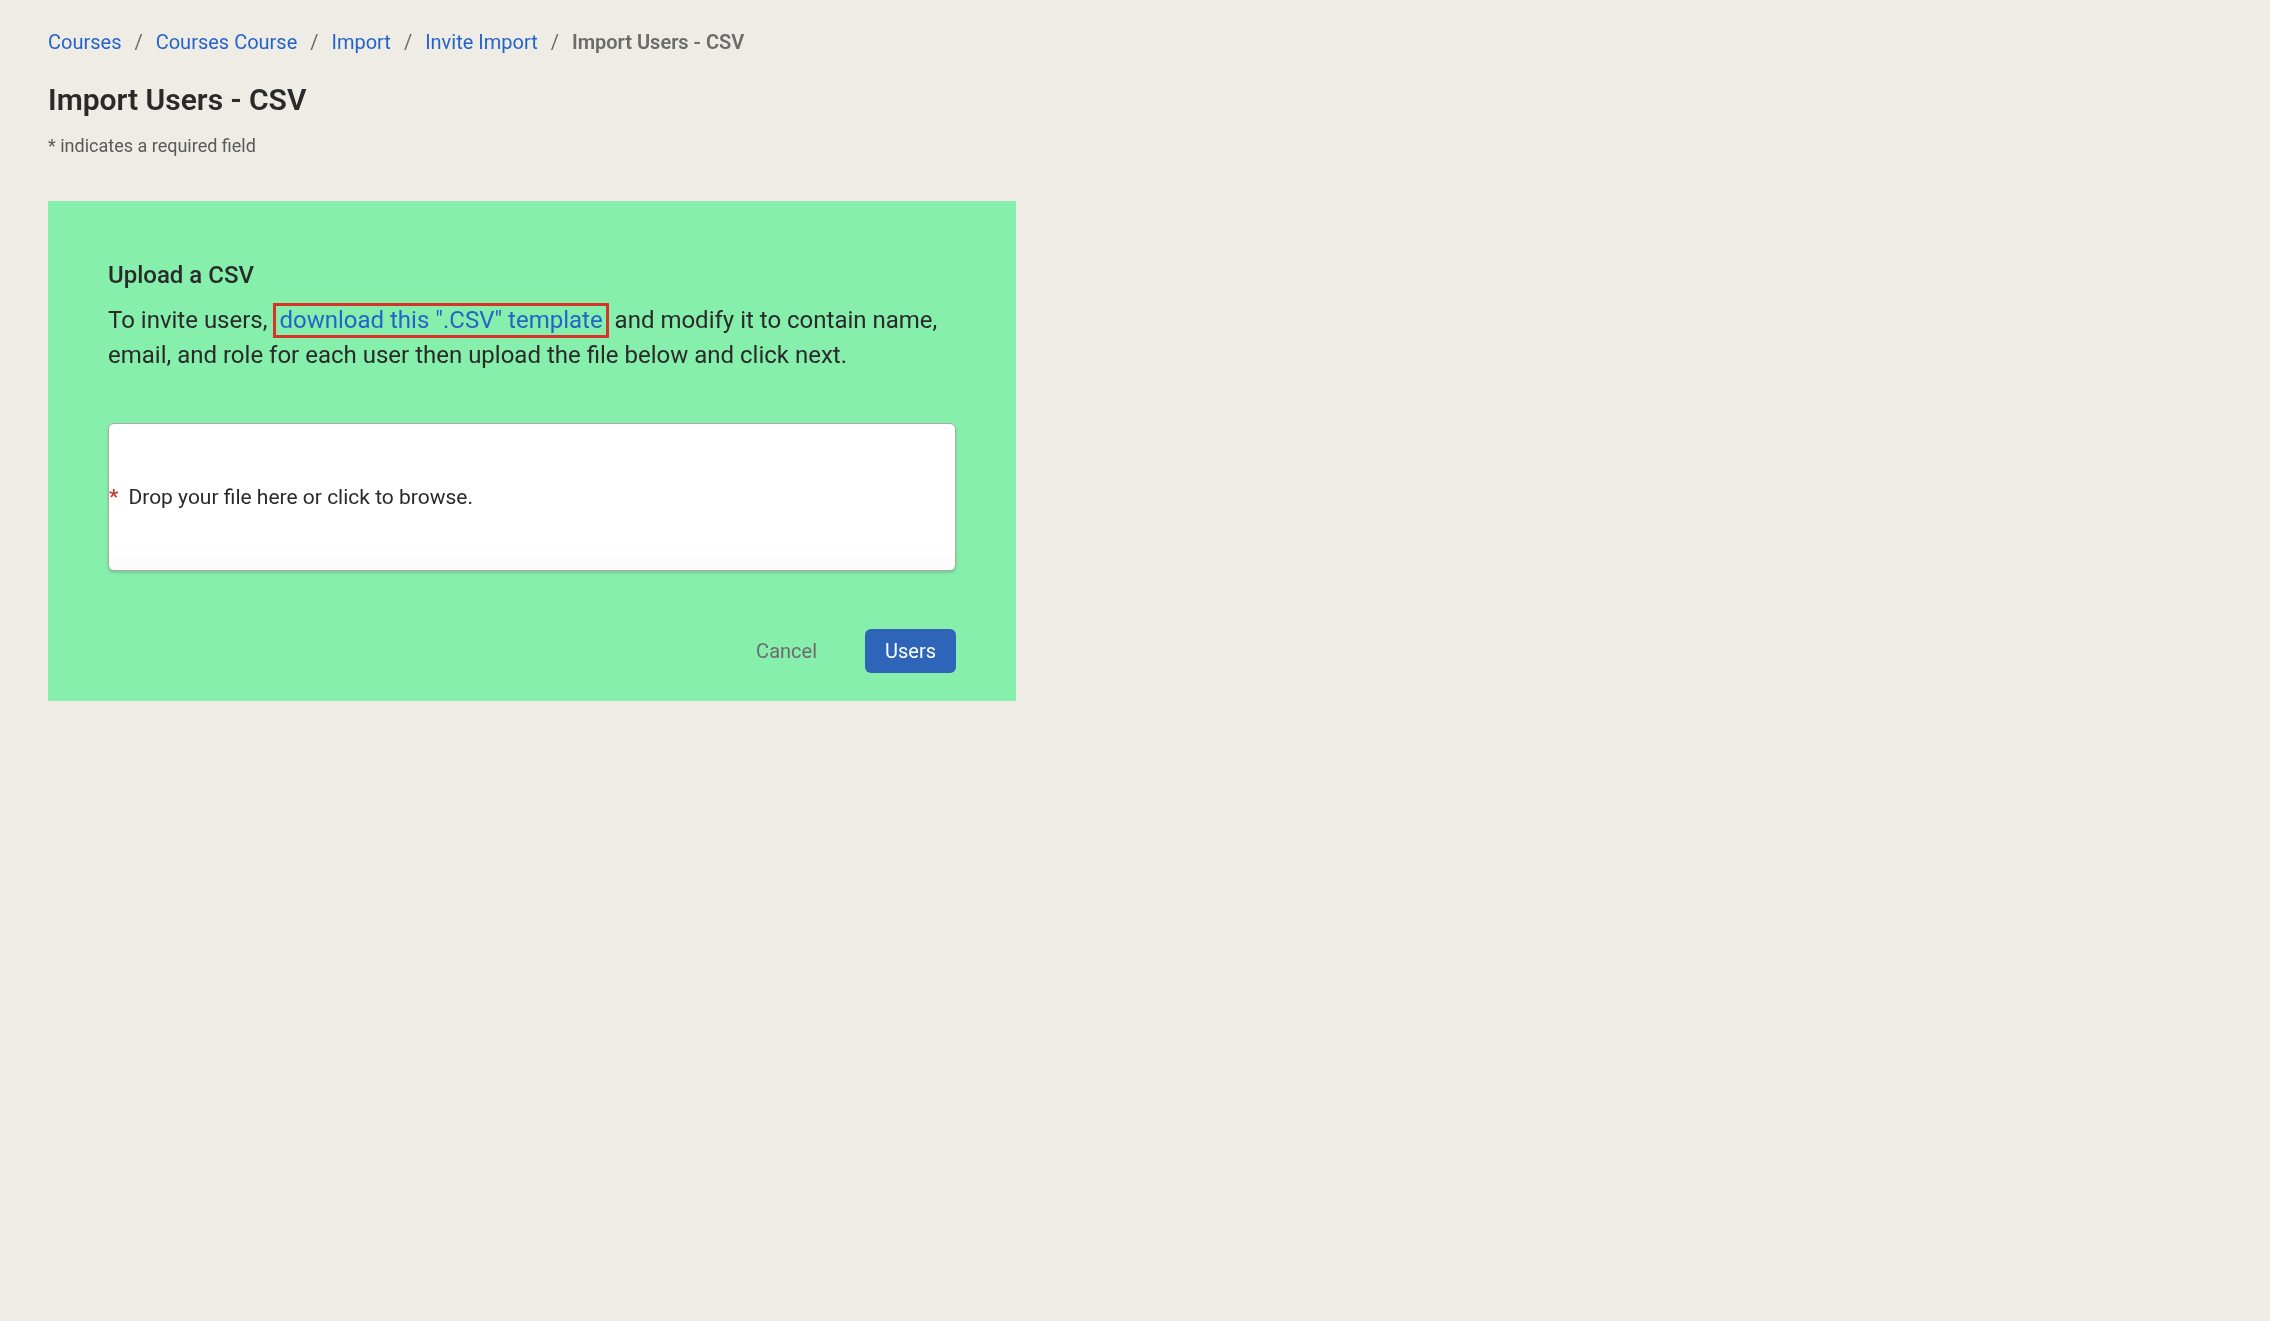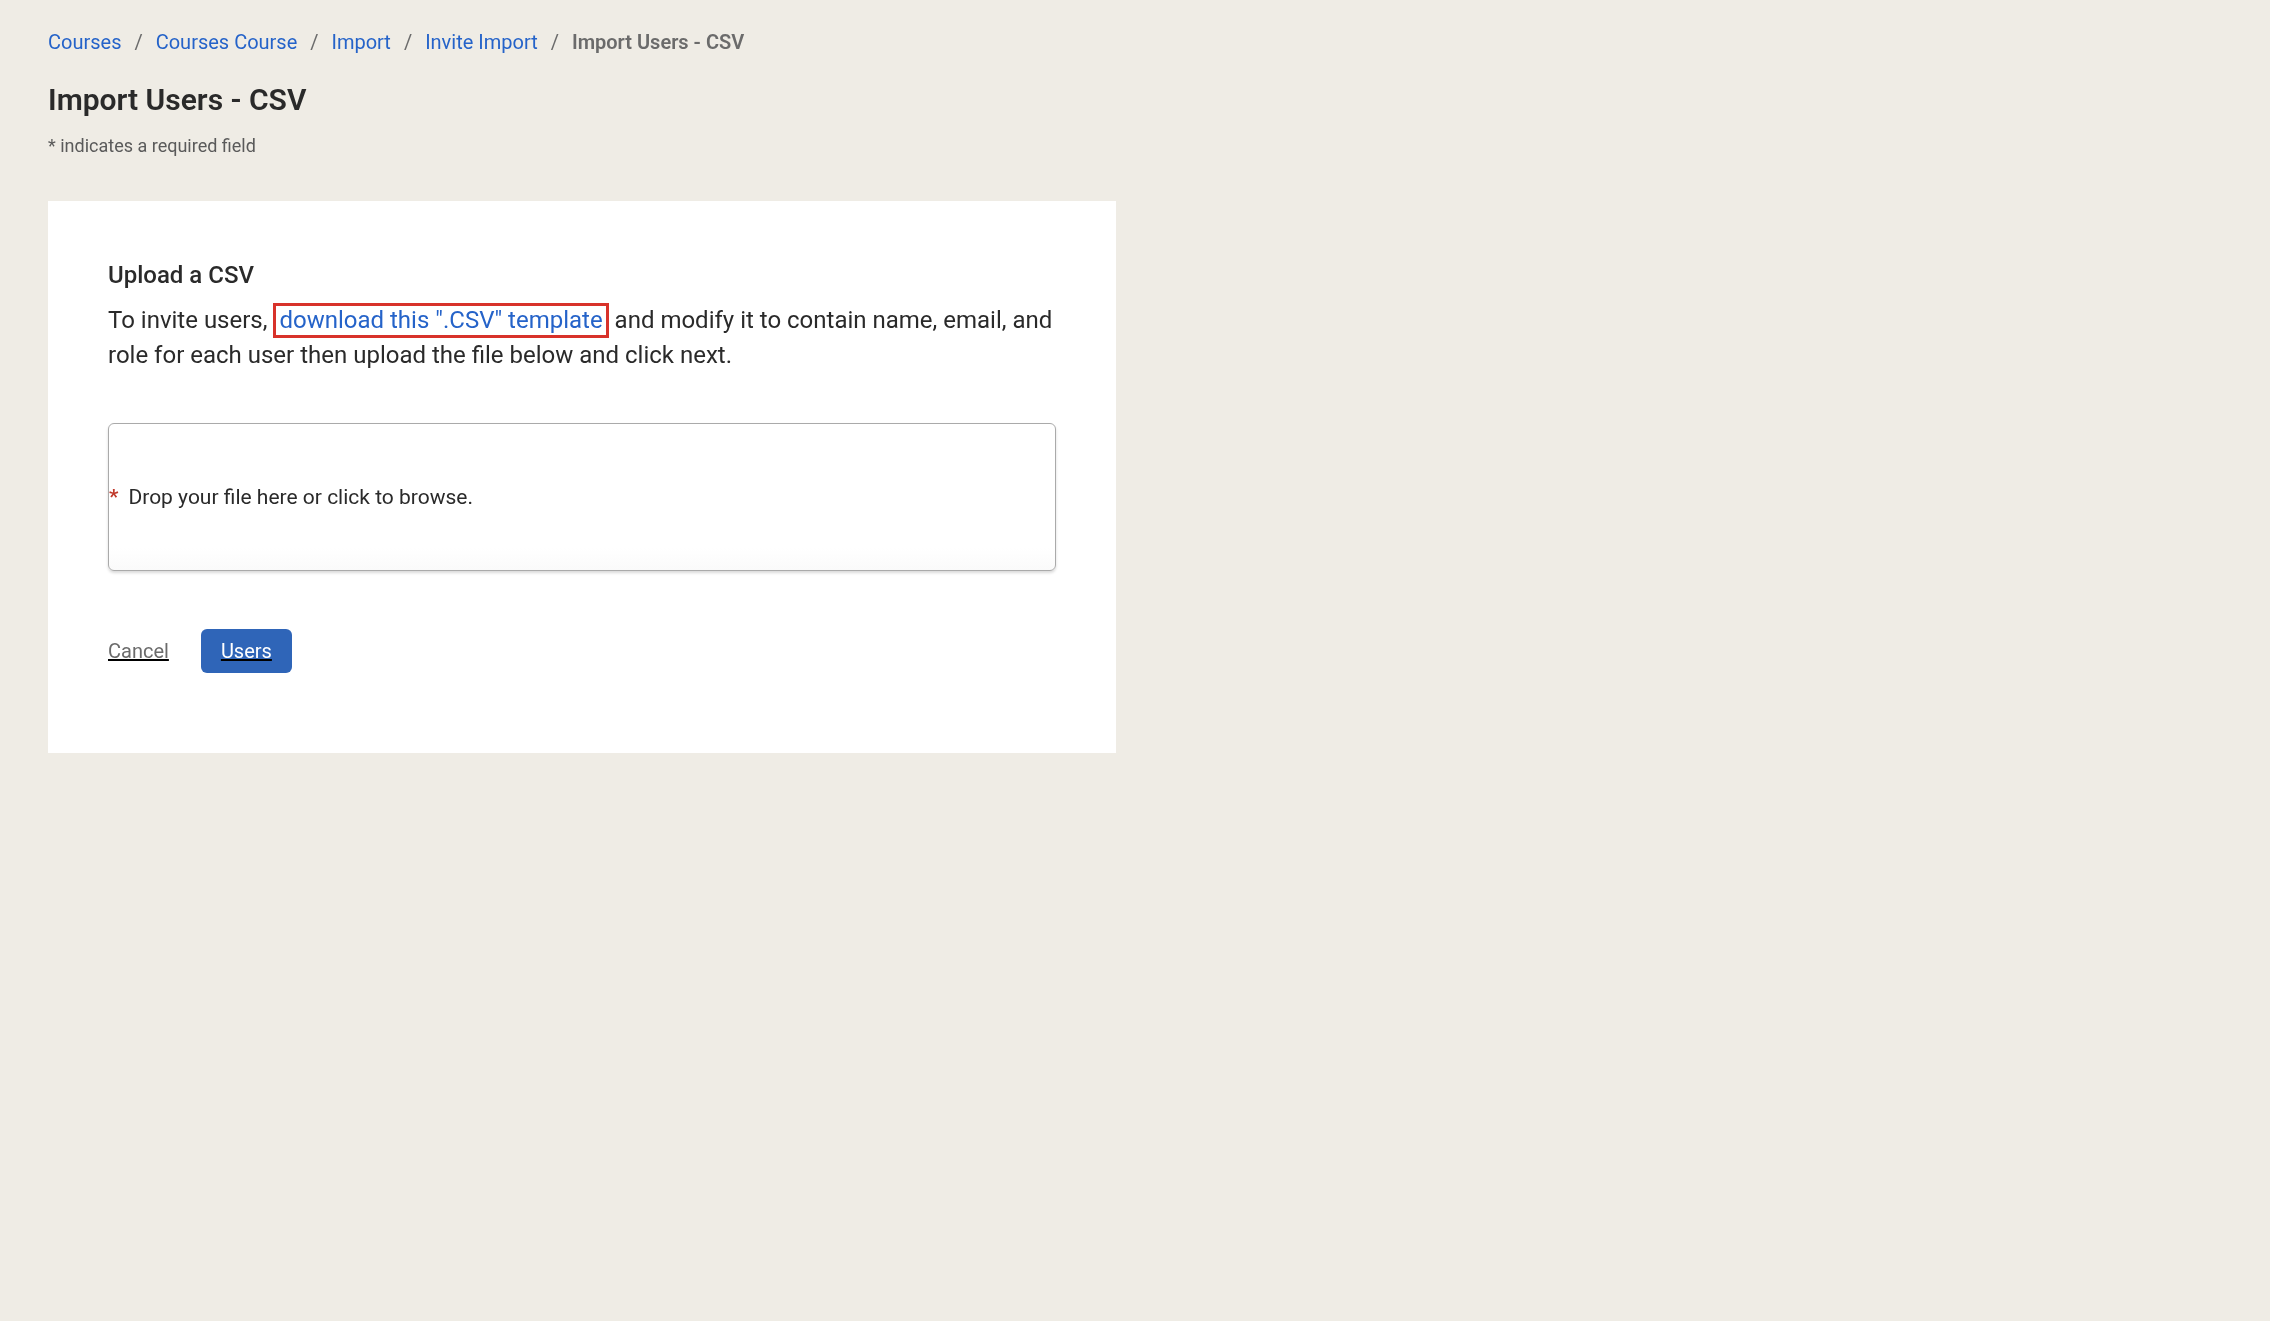--- a/index.html
+++ b/index.html
@@ -37,23 +37,23 @@
       font-weight: 600;
       color: #2a2a2a;
       margin-bottom: 18px;
     }
     .required-note {
       font-size: 18px;
       color: #5a5a5a;
       margin-bottom: 45px;
     }
     .card {
-      background-color: #ffffff;
-      width: 1068px;
-      padding: 60px 60px 80px 60px;
+      background-color: #86efac;
+      width: 968px;
+      padding: 60px 60px 28px 60px;
     }
     .section-title {
       font-size: 24px;
       font-weight: 500;
       color: #2a2a2a;
       margin-bottom: 14px;
     }
     .description {
       font-size: 24px;
       color: #2a2a2a;
@@ -84,23 +84,23 @@
       font-size: 21px;
       color: #2a2a2a;
     }
     .dropzone-asterisk {
       color: #c0392b;
       font-weight: 600;
       margin-right: 10px;
     }
     .button-row {
       display: flex;
+      justify-content: flex-end;
       align-items: center;
-      gap: 32px;
-      text-decoration: underline;
+      gap: 48px;
     }
     .cancel-btn {
       font-size: 20px;
       color: #6b6b6b;
       background: none;
       border: none;
       cursor: pointer;
       font-family: inherit;
     }
     .next-btn {

